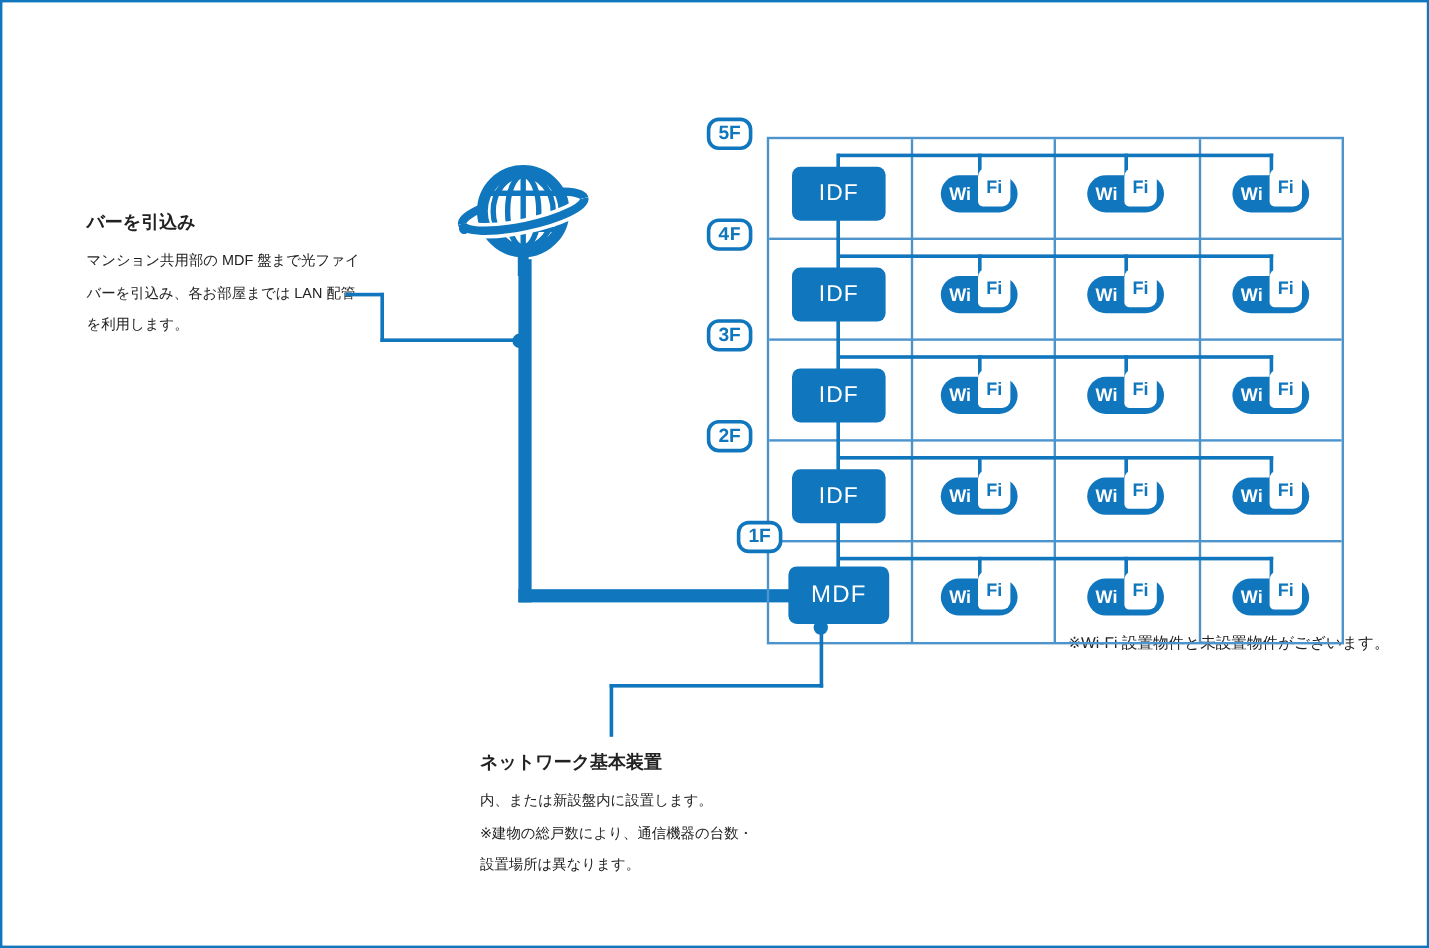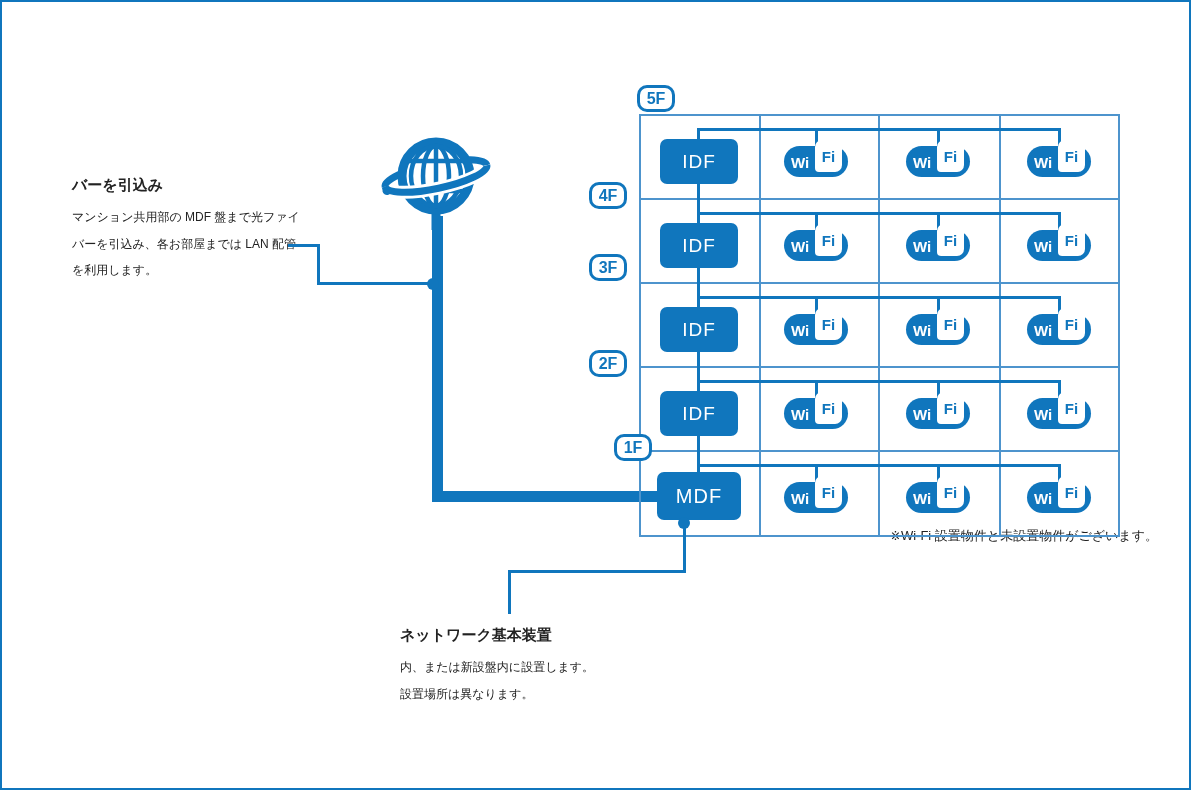--- a/index.html
+++ b/index.html
@@ -53,20 +53,21 @@
   <div class="anno" style="left:70px;top:174px;">
     <div class="anno-title">バーを引込み</div>
     <div class="anno-line">マンション共用部の MDF 盤まで光ファイ</div>
     <div class="anno-line">バーを引込み、各お部屋までは LAN 配管</div>
     <div class="anno-line">を利用します。</div>
   </div>
 
   <div class="anno" style="left:398px;top:624px;">
     <div class="anno-title">ネットワーク基本装置</div>
     <div class="anno-line">内、または新設盤内に設置します。</div>
+    <div class="anno-line">※建物の総戸数により、通信機器の台数・</div>
     <div class="anno-line">設置場所は異なります。</div>
   </div>
 
   <div class="wifi-note">※Wi-Fi 設置物件と未設置物件がございます。</div>
 
   <svg style="position:absolute;left:370px;top:128px;" width="128" height="100" viewBox="0 0 128 100">
 
     <rect x="59.5" y="78" width="9" height="22" fill="#1076bd"></rect>
 
     <g transform="rotate(-12 64 46)">
@@ -127,23 +128,23 @@
   <div class="line" style="left:696px;top:378px;width:363px;height:3px;"></div>
   <div class="line" style="left:813px;top:378px;width:3px;height:19px;"></div>
   <div class="line" style="left:935px;top:378px;width:3px;height:19px;"></div>
   <div class="line" style="left:1056px;top:378px;width:3px;height:19px;"></div>
 
   <div class="line" style="left:696px;top:462px;width:363px;height:3px;"></div>
   <div class="line" style="left:813px;top:462px;width:3px;height:19px;"></div>
   <div class="line" style="left:935px;top:462px;width:3px;height:19px;"></div>
   <div class="line" style="left:1056px;top:462px;width:3px;height:19px;"></div>
 
-  <div class="floor-pill" style="top:83px;margin-left:48px;">5F</div>
-  <div class="floor-pill" style="top:180px;">4F</div>
-  <div class="floor-pill" style="top:252px;">3F</div>
+  <div class="floor-pill" style="top:96px;">5F</div>
+  <div class="floor-pill" style="top:180px;font-family:Liberation Mono, monospace;">4F</div>
+  <div class="floor-pill" style="top:264px;">3F</div>
   <div class="floor-pill" style="top:348px;">2F</div>
   <div class="floor-pill" style="top:432px;margin-left:25px;">1F</div>
 
   <div class="node" style="top:137px;">IDF</div>
   <div class="node" style="top:221px;">IDF</div>
   <div class="node" style="top:305px;">IDF</div>
   <div class="node" style="top:389px;">IDF</div>
   <div class="node mdf">MDF</div>
 
   <div class="wifi" style="left:782px;top:144px;">

